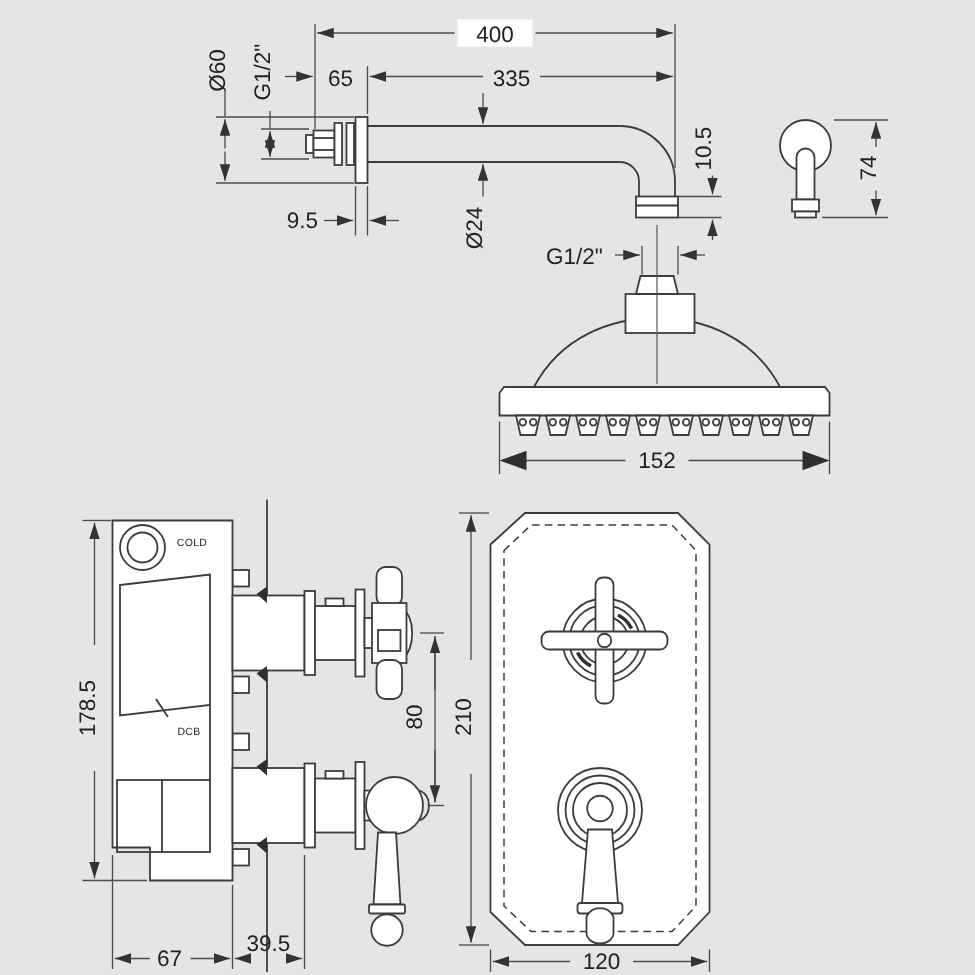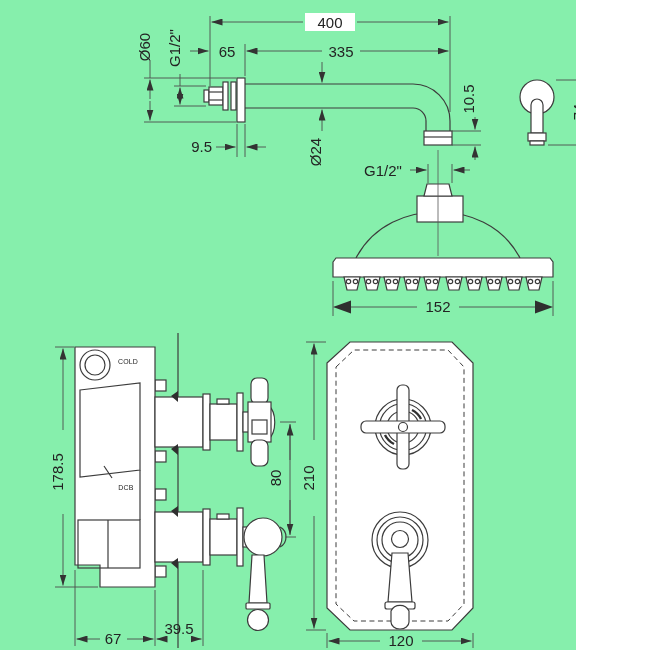--- a/index.html
+++ b/index.html
@@ -1,16 +1,16 @@
 <!DOCTYPE html>
 <html><head>
 <meta charset="utf-8">
 <style>
   html,body{margin:0;padding:0;background:#ffffff;}
-  .stage{position:relative;width:576px;height:650px;background:#86efac;overflow:hidden;}
+  .stage{position:relative;width:650px;height:650px;background:#e5e5e5;overflow:hidden;}
   svg{display:block;}
   text{font-family:"Liberation Sans","DejaVu Sans",sans-serif;fill:#232323;}
   .dim{font-size:15px;}
   .tiny{font-size:7px;letter-spacing:.2px;}
   .draw{stroke:#3c3c3c;stroke-width:1.2;fill:none;}
   .drawf{stroke:#3c3c3c;stroke-width:1.2;fill:#ffffff;}
   .dimln{stroke:#4d4d4d;stroke-width:0.9;fill:none;}
   .bg{fill:#ffffff;stroke:none;}
   .solid{fill:#2f2f2f;stroke:none;}
 </style>

